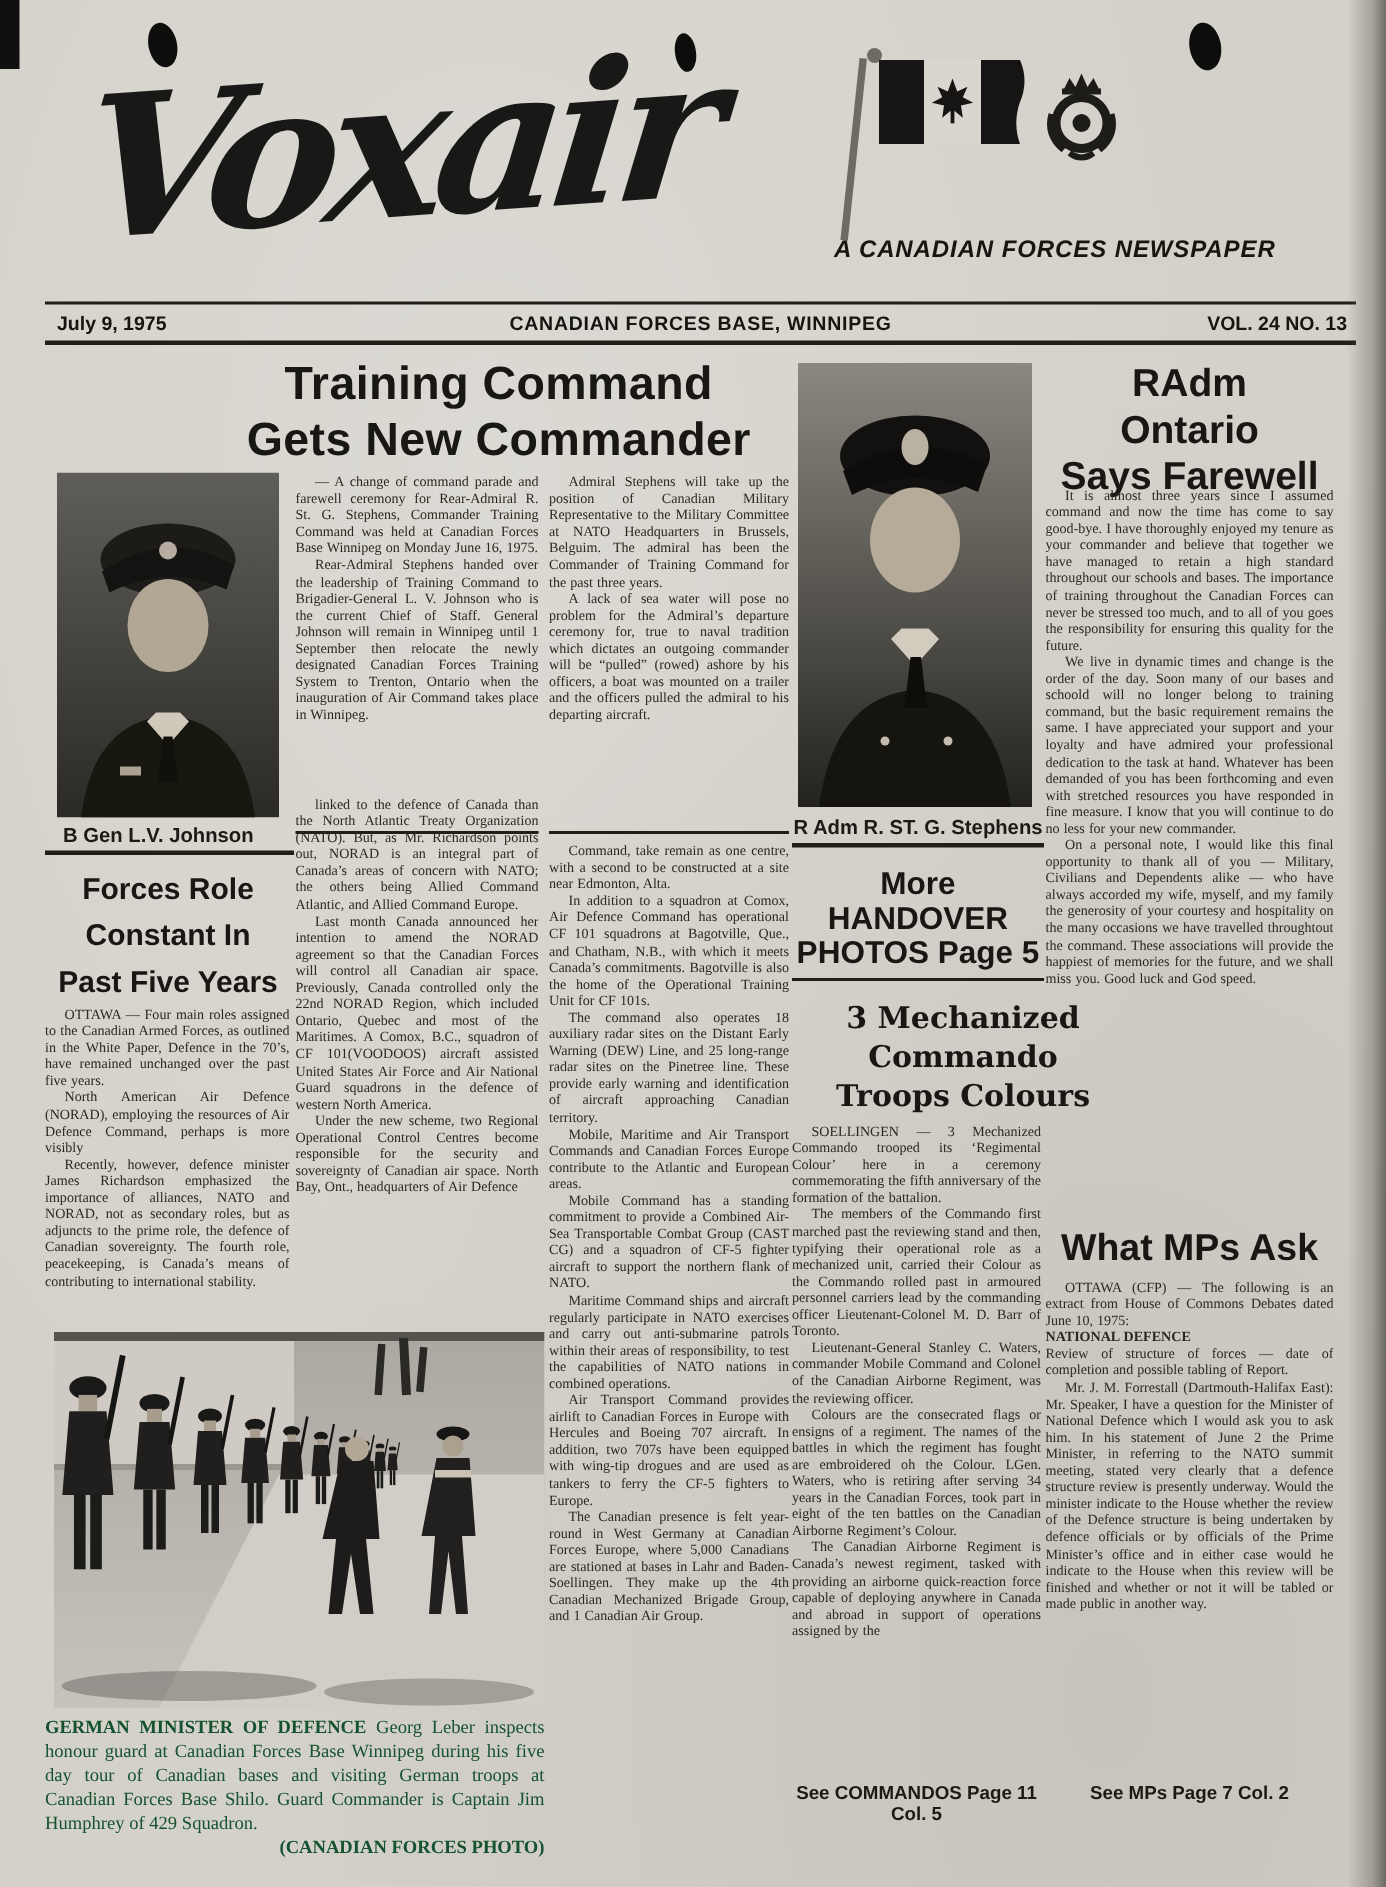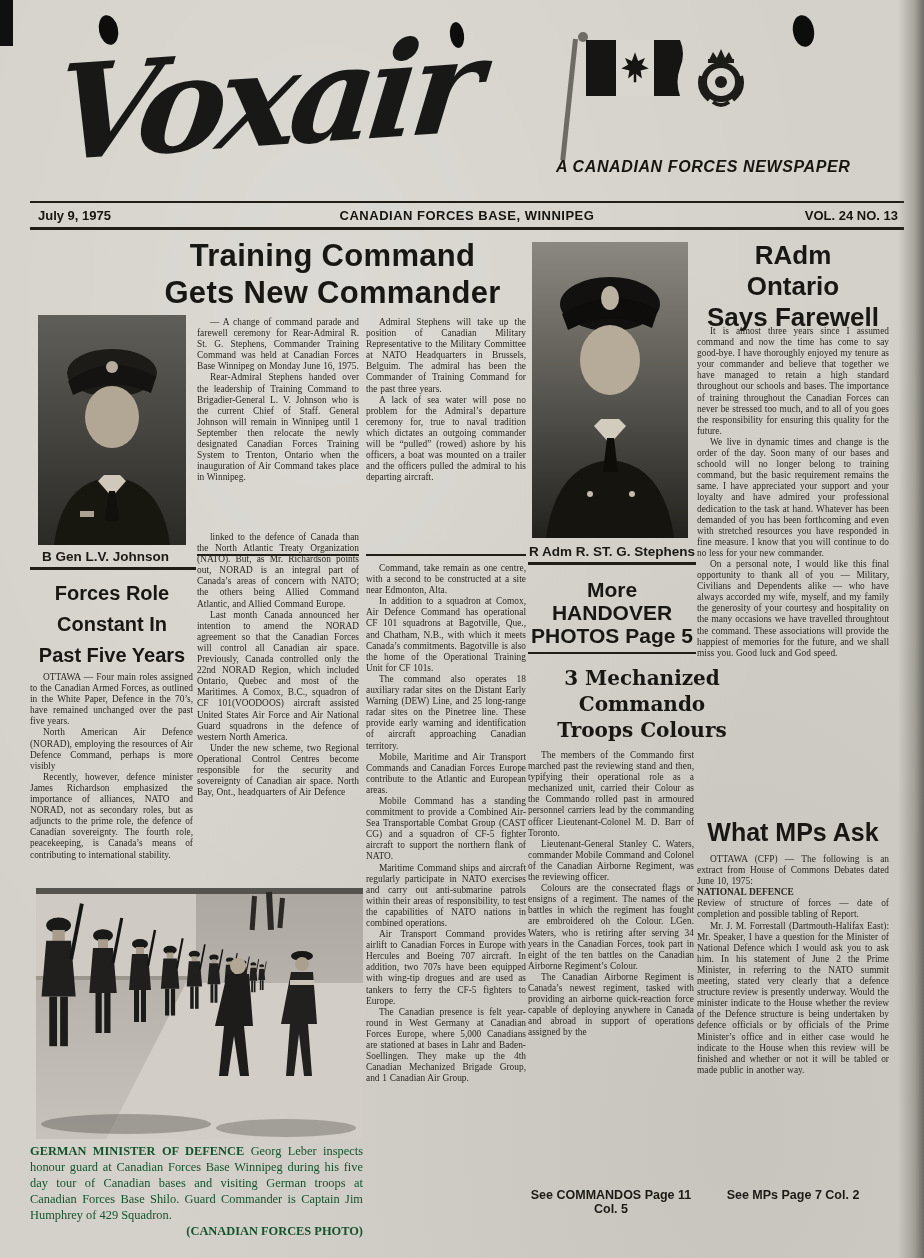--- a/index.html
+++ b/index.html
@@ -179,20 +179,21 @@
     </div>
 
   <div class="head head-promo">More
 HANDOVER
 PHOTOS Page 5</div>
   <div class="rule" style="left:528px;top:652px;width:168px;height:2px;"></div>
   <div class="head head-mech">3 Mechanized
 Commando
 Troops Colours</div>
   <div class="body" style="left:528px;top:750px;width:166px;height:432px;">
+      <p class="para">SOELLINGEN — 3 Mechanized Commando trooped its ‘Regimental Colour’ here in a ceremony commemorating the fifth anniversary of the formation of the battalion.</p>
       <p class="para">The members of the Commando first marched past the reviewing stand and then, typifying their operational role as a mechanized unit, carried their Colour as the Commando rolled past in armoured personnel carriers lead by the commanding officer Lieutenant-Colonel M. D. Barr of Toronto.</p>
       <p class="para">Lieutenant-General Stanley C. Waters, commander Mobile Command and Colonel of the Canadian Airborne Regiment, was the reviewing officer.</p>
       <p class="para">Colours are the consecrated flags or ensigns of a regiment. The names of the battles in which the regiment has fought are embroidered oh the Colour. LGen. Waters, who is retiring after serving 34 years in the Canadian Forces, took part in eight of the ten battles on the Canadian Airborne Regiment’s Colour.</p>
       <p class="para">The Canadian Airborne Regiment is Canada’s newest regiment, tasked with providing an airborne quick-reaction force capable of deploying anywhere in Canada and abroad in support of operations assigned by the</p>
     </div>
   <div class="see-line" style="left:518px;top:1188px;width:186px;">See COMMANDOS Page 11 Col. 5</div>
 
   <div class="body" style="left:697px;top:326px;width:192px;height:490px;">
       <p class="para">It is almost three years since I assumed command and now the time has come to say good-bye. I have thoroughly enjoyed my tenure as your commander and believe that together we have managed to retain a high standard throughout our schools and bases. The importance of training throughout the Canadian Forces can never be stressed too much, and to all of you goes the responsibility for ensuring this quality for the future.</p>
       <p class="para">We live in dynamic times and change is the order of the day. Soon many of our bases and schoold will no longer belong to training command, but the basic requirement remains the same. I have appreciated your support and your loyalty and have admired your professional dedication to the task at hand. Whatever has been demanded of you has been forthcoming and even with stretched resources you have responded in fine measure. I know that you will continue to do no less for your new commander.</p>

